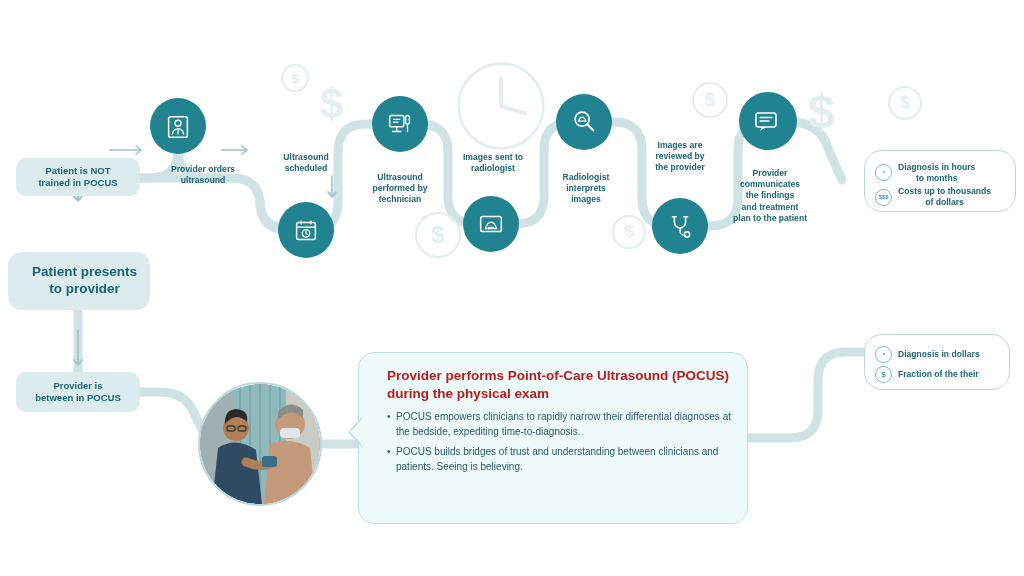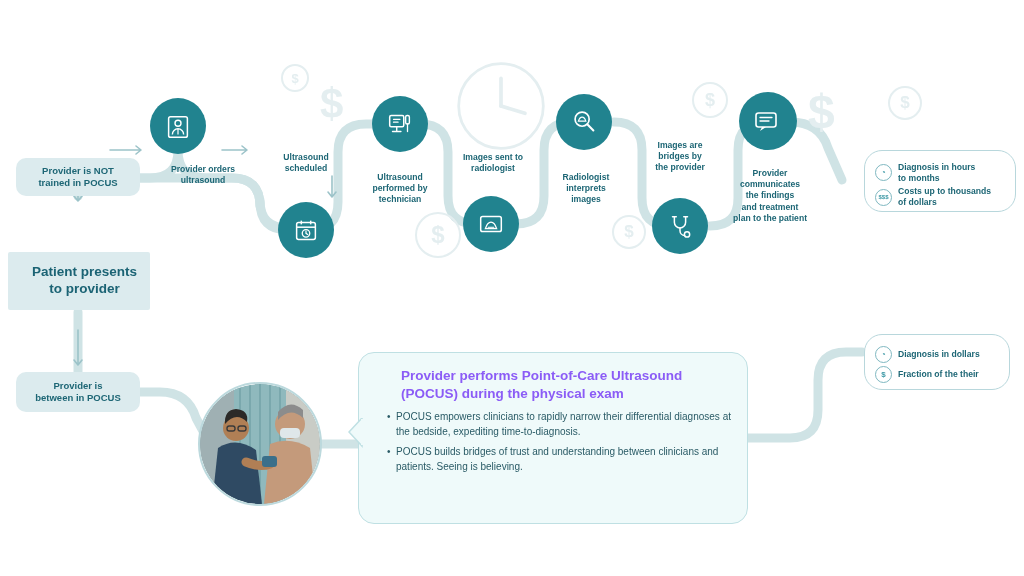--- a/index.html
+++ b/index.html
@@ -44,21 +44,21 @@
     display: flex;
     align-items: center;
     justify-content: center;
     line-height: 1.25;
     box-sizing: border-box;
     padding: 4px 6px;
   }
   .pill.big {
     font-size: 13.5px;
     color: #1b6374;
-    border-radius: 2px;
+    border-radius: 14px;
     padding-left: 17px;
   }
 
   
   .node {
     position: absolute;
     border-radius: 50%;
     background: #21838f;
     display: flex;
     align-items: center;
@@ -90,20 +90,21 @@
     display: flex;
     align-items: center;
     gap: 6px;
     margin: 3px 0;
   }
   .outcome-row .txt {
     font-size: 8.6px;
     font-weight: bold;
     color: #1d6675;
     line-height: 1.25;
+    text-align: center;
   }
   .badge {
     width: 15px; height: 15px;
     border-radius: 50%;
     border: 1.3px solid #7fb8c1;
     display: flex;
     align-items: center;
     justify-content: center;
     flex: 0 0 auto;
     color: #3e99a6;
@@ -118,24 +119,24 @@
     top: 352px;
     width: 390px;
     height: 172px;
     background: #effafa;
     border: 1.5px solid #bfe0e3;
     border-radius: 16px;
     box-sizing: border-box;
     padding: 14px 16px 10px 28px;
   }
   #pocus-card h2 {
-    margin: 0 0 8px 14px;
+    margin: 0 0 8px 0;
     font-size: 13.5px;
     line-height: 1.3;
-    color: #8b5cf6;
+    color: #b91c1c;
     font-weight: bold;
   }
   #pocus-card ul {
     margin: 0;
     padding: 0;
     list-style: none;
   }
   #pocus-card li {
     position: relative;
     font-size: 10px;
@@ -231,21 +232,21 @@
   <div class="dollar" style="left:808px;top:84px;font-size:48px;">$</div>
   <div class="dollar ring" style="left:888px;top:86px;width:30px;height:30px;font-size:17px;">$</div>
 
   <svg id="faded-clock" viewBox="0 0 100 100">
     <circle cx="50" cy="50" r="46" fill="none" stroke="#e4eef0" stroke-width="3"></circle>
     <line x1="50" y1="50" x2="50" y2="20" stroke="#e4eef0" stroke-width="4" stroke-linecap="round"></line>
     <line x1="50" y1="50" x2="76" y2="58" stroke="#e4eef0" stroke-width="4" stroke-linecap="round"></line>
   </svg>
 
   <div class="pill" style="left:16px;top:158px;width:124px;height:38px;">
-    <span style="white-space:pre-line">Provider is NOT
+    <span style="white-space:pre-line">Patient is NOT
 trained in POCUS</span>
   </div>
 
   <div class="pill big" style="left:8px;top:252px;width:142px;height:58px;">
     <span style="white-space:pre-line">Patient presents
 to provider</span>
   </div>
 
   <div class="pill" style="left:16px;top:372px;width:124px;height:40px;">
     <span style="white-space:pre-line">Provider is
@@ -325,21 +326,21 @@
     <svg width="30" height="30" viewBox="0 0 32 32">
       <path d="M10 6v6a6 6 0 0 0 12 0V6" fill="none" stroke="#ffffff" stroke-width="1.6" stroke-linecap="round"></path>
       <line x1="8" y1="6" x2="12" y2="6" stroke="#ffffff" stroke-width="1.6" stroke-linecap="round"></line>
       <line x1="20" y1="6" x2="24" y2="6" stroke="#ffffff" stroke-width="1.6" stroke-linecap="round"></line>
       <path d="M16 18v3a5 5 0 0 0 5 5" fill="none" stroke="#ffffff" stroke-width="1.6" stroke-linecap="round"></path>
       <circle cx="23.5" cy="25" r="2.8" fill="none" stroke="#ffffff" stroke-width="1.6"></circle>
     </svg>
   </div>
   <div class="caption" style="left:634px;top:140px;width:92px;">
     <span style="white-space:pre-line">Images are
-bridges by
+reviewed by
 the provider</span>
   </div>
 
   <div class="node" style="left:739px;top:92px;width:58px;height:58px;">
     <svg width="32" height="32" viewBox="0 0 32 32">
       <rect x="4" y="8" width="20" height="14" rx="2.5" fill="none" stroke="#ffffff" stroke-width="1.6"></rect>
       <path d="M10 22l-2 4 6-4z" fill="#ffffff"></path>
       <path d="M8 12.5h12M8 16h9" stroke="#ffffff" stroke-width="1.3" stroke-linecap="round"></path>
     </svg>
   </div>

